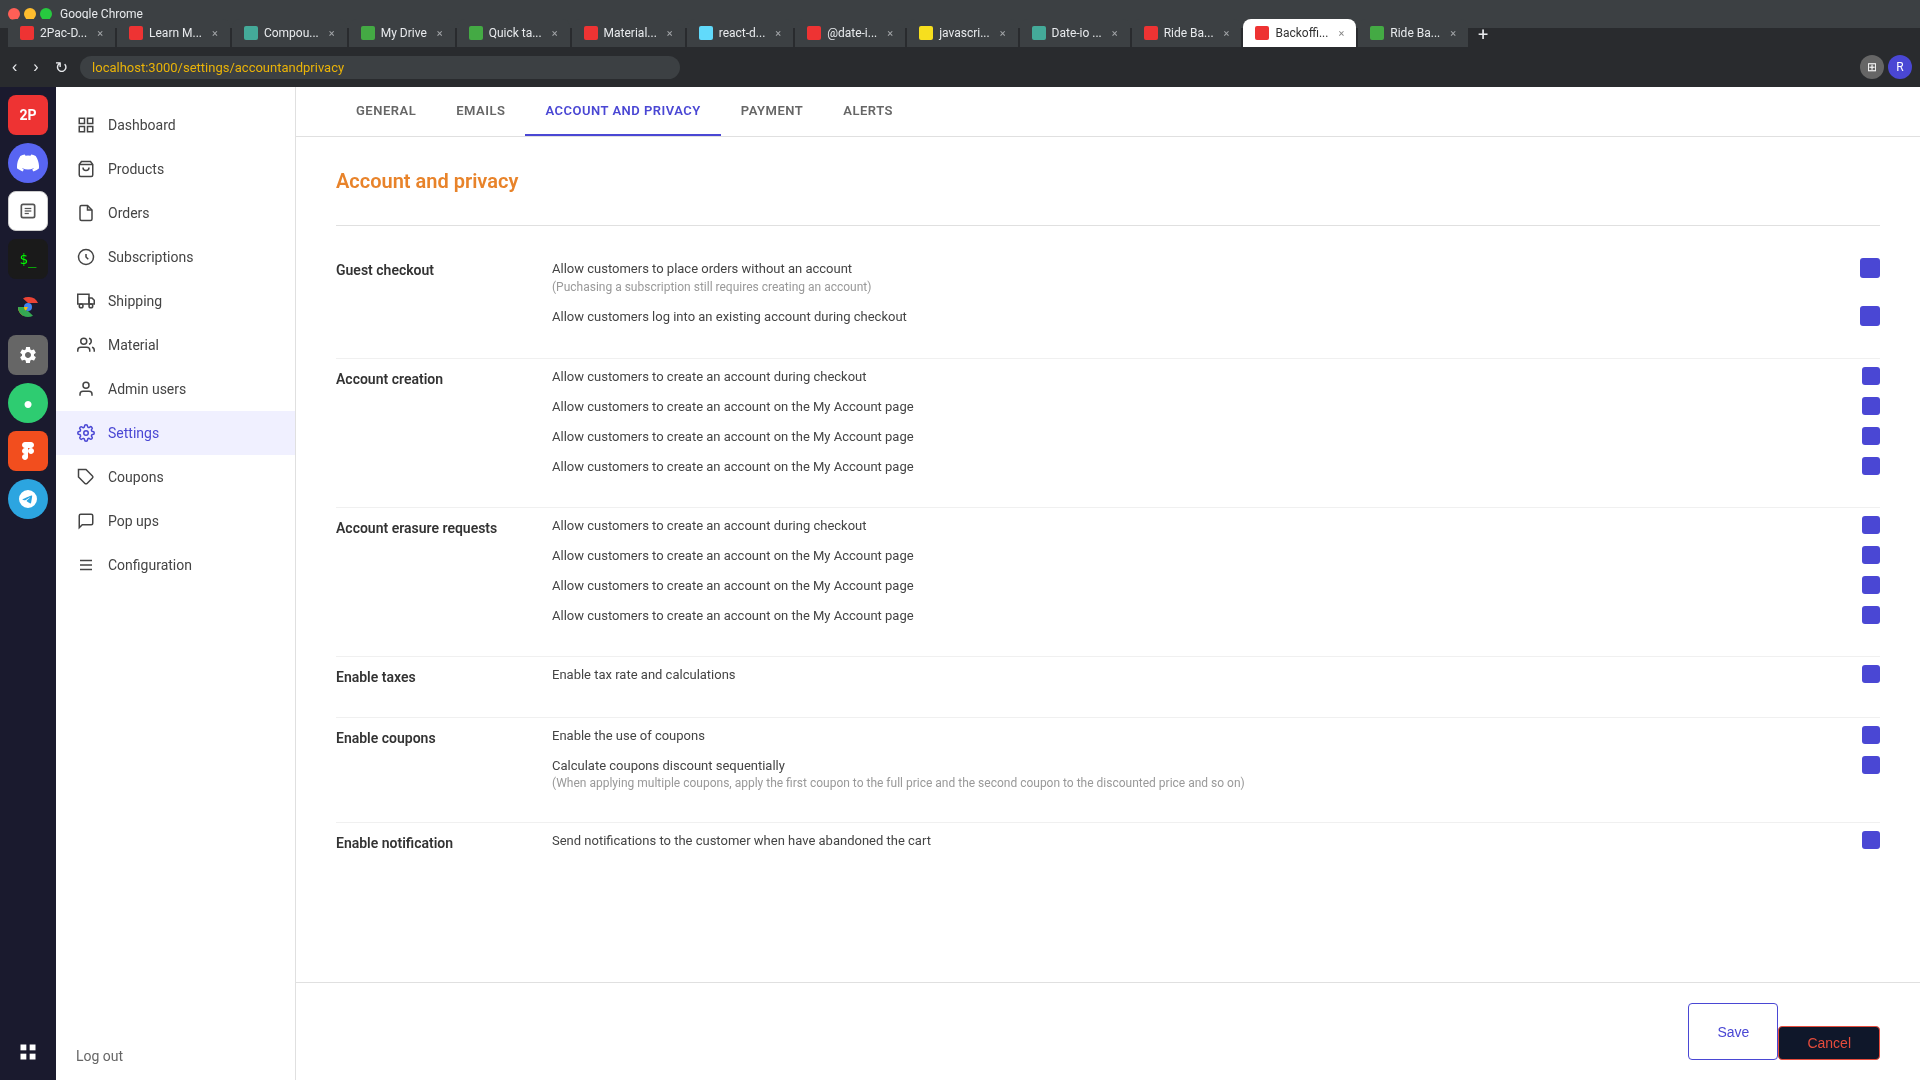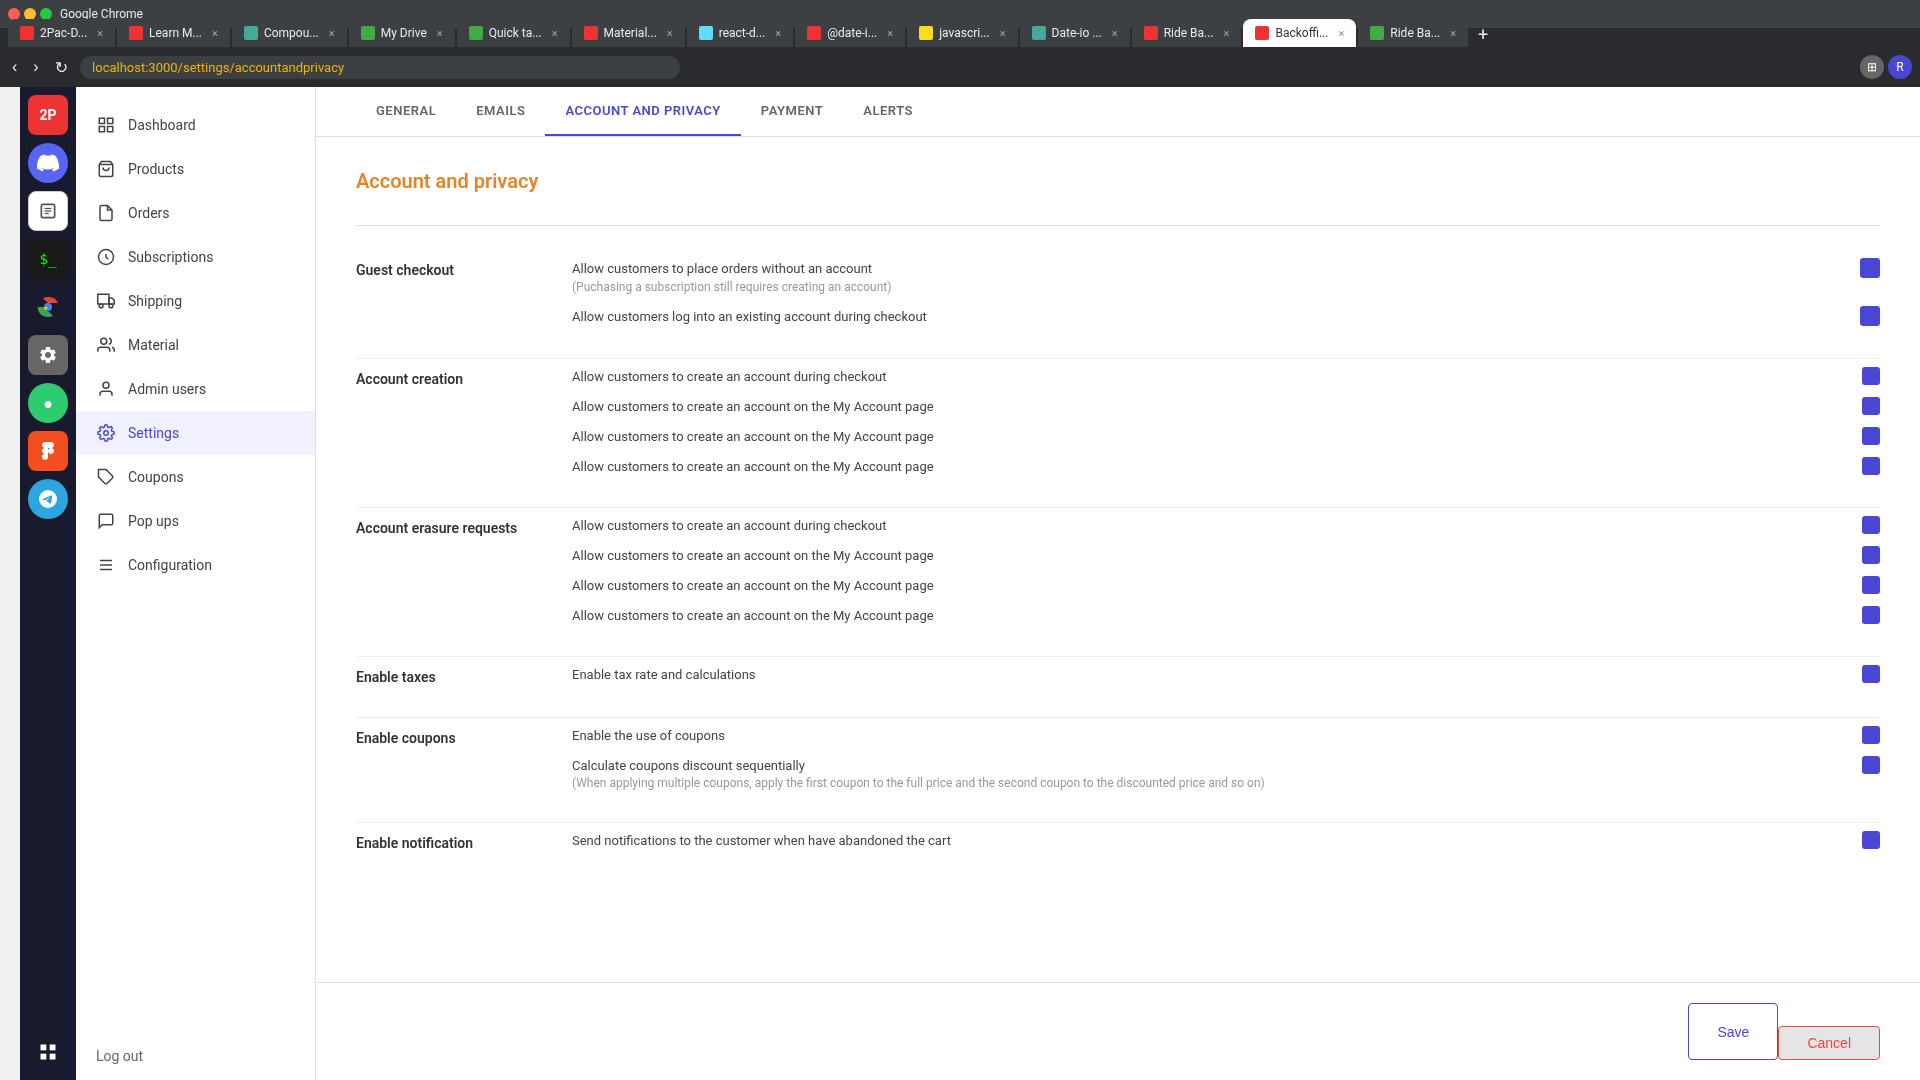--- a/index.html
+++ b/index.html
@@ -24,21 +24,21 @@
     .nav-bar { background: #292b2e; height: 40px; display: flex; align-items: center; padding: 0 8px; gap: 8px; }
     .nav-btn { color: #e8eaed; background: none; border: none; cursor: pointer; font-size: 16px; padding: 4px; }
     .address-bar { background: #3c4043; color: #eab308; font-size: 13px; padding: 4px 12px; border-radius: 20px; flex: 1; max-width: 600px; }
     .nav-icons { display: flex; gap: 4px; margin-left: auto; }
     .nav-icon { width: 24px; height: 24px; border-radius: 50%; background: #555; display: flex; align-items: center; justify-content: center; font-size: 12px; color: #fff; cursor: pointer; }
 
     
     .app { display: flex; flex: 1; overflow: hidden; }
 
     
-    .icon-rail { width: 56px; background: #1a1a2e; display: flex; flex-direction: column; align-items: center; padding: 8px 0; gap: 8px; margin-left: 20px; }
+    .icon-rail { width: 56px; background: #1a1a2e; display: flex; flex-direction: column; align-items: center; padding: 8px 0; gap: 8px; }
     .icon-rail-item { width: 40px; height: 40px; border-radius: 8px; display: flex; align-items: center; justify-content: center; cursor: pointer; color: #fff; font-size: 18px; }
 
     
     .sidebar { width: 240px; background: #ffffff; display: flex; flex-direction: column; border-right: 1px solid #e0e0e0; }
     .sidebar-nav { flex: 1; padding: 16px 0; }
     .sidebar-item { display: flex; align-items: center; gap: 12px; padding: 12px 20px; cursor: pointer; color: #444; font-size: 14px; }
     .sidebar-item.active { color: #4a47d4; background: #f0f0ff; }
     .sidebar-item-icon { width: 20px; height: 20px; display: flex; align-items: center; justify-content: center; flex-shrink: 0; }
     .sidebar-item svg { width: 18px; height: 18px; }
     .sidebar-logout { padding: 16px 20px; color: #666; font-size: 14px; cursor: pointer; }
@@ -62,21 +62,21 @@
     .section-fields { display: flex; flex-direction: column; gap: 12px; }
     .field-row { display: flex; align-items: center; gap: 12px; }
     .field-text { font-size: 13px; color: #444; flex: 1; }
     .field-subtext { font-size: 12px; color: #999; margin-top: 2px; }
     .checkbox { width: 20px; height: 20px; background: #4a47d4; border-radius: 3px; flex-shrink: 0; cursor: pointer; display: flex; align-items: center; justify-content: center; }
     .checkbox-sm { width: 18px; height: 18px; background: #4a47d4; border-radius: 3px; flex-shrink: 0; cursor: pointer; }
 
     
     .footer-actions { display: flex; justify-content: flex-end; padding: 20px 40px; background: #ffffff; border-top: 1px solid #e0e0e0; }
     .btn-save { background: #ffffff; border: 1px solid #4a47d4; color: #4a47d4; padding: 8px 28px; border-radius: 4px; font-size: 14px; cursor: pointer; font-weight: 500; }
-    .btn-cancel { background: #e5e5e5; border: 1px solid #e74c3c; color: #e74c3c; padding: 8px 28px; border-radius: 4px; font-size: 14px; cursor: pointer; font-weight: 500; margin-top: 23px; }
+    .btn-cancel { background: #0f172a; border: 1px solid #e74c3c; color: #e74c3c; padding: 8px 28px; border-radius: 4px; font-size: 14px; cursor: pointer; font-weight: 500; margin-top: 23px; }
 
     .section-divider { border: none; border-top: 1px solid #f0f0f0; margin: 8px 0; }
 
     
     .icon-rail-bottom { margin-top: auto; }
   </style>
 </head>
 <body>
 
 <div class="browser-bar">

